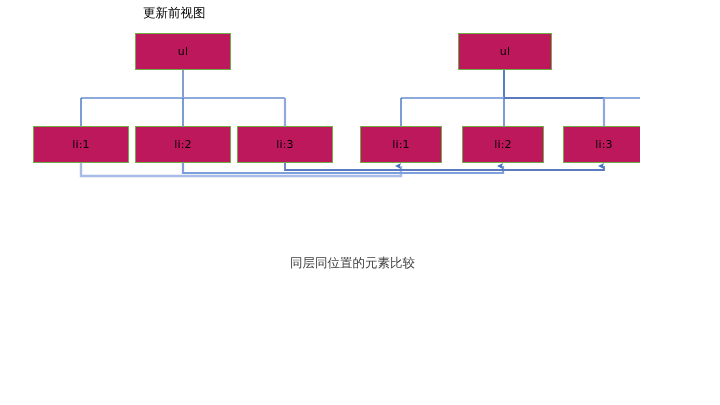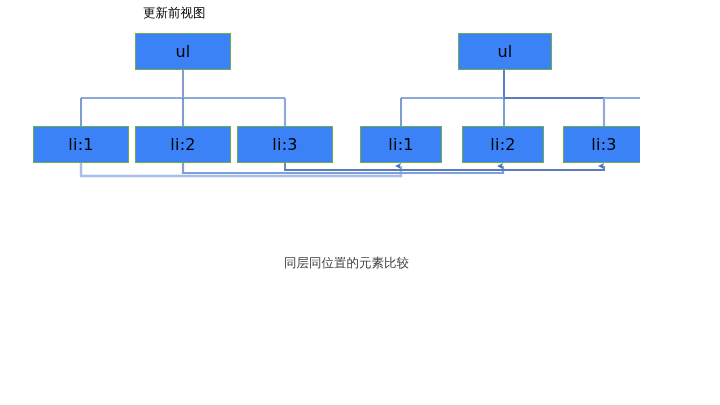--- a/index.html
+++ b/index.html
@@ -19,26 +19,26 @@
     position: absolute;
     left: 0;
     top: 0;
     width: 720px;
     height: 405px;
   }
   .node-box {
     position: absolute;
     box-sizing: border-box;
     border: 1.3px solid #70AD47;
-    background: #3b82f6;
+    background: #be185d;
     display: flex;
     align-items: center;
     justify-content: center;
     color: #000000;
-    font-size: 16px;
+    font-size: 11px;
     font-family: "DejaVu Sans", "Liberation Sans", sans-serif;
     letter-spacing: 0.2px;
     z-index: 3;
   }
   .diagram-title {
     position: absolute;
     color: #000000;
     font-size: 12.5px;
     font-family: "DejaVu Sans", "Liberation Sans", sans-serif;
     white-space: nowrap;
@@ -121,16 +121,16 @@
 
   <div class="node-box" style="left:458px; top:33px; width:94px; height:37px;">ul</div>
 
   <div class="node-box" style="left:360px; top:126px; width:82px; height:37px;">li:1</div>
 
   <div class="node-box" style="left:462px; top:126px; width:82px; height:37px;">li:2</div>
 
   <div class="node-box" style="left:563px; top:126px; width:82px; height:37px;">li:3</div>
 
 
-  <div class="caption-text" style="left:284px; top:255px;">同层同位置的元素比较</div>
+  <div class="caption-text" style="left:290px; top:255px;">同层同位置的元素比较</div>
 
 
 </div>
 
 </body></html>

